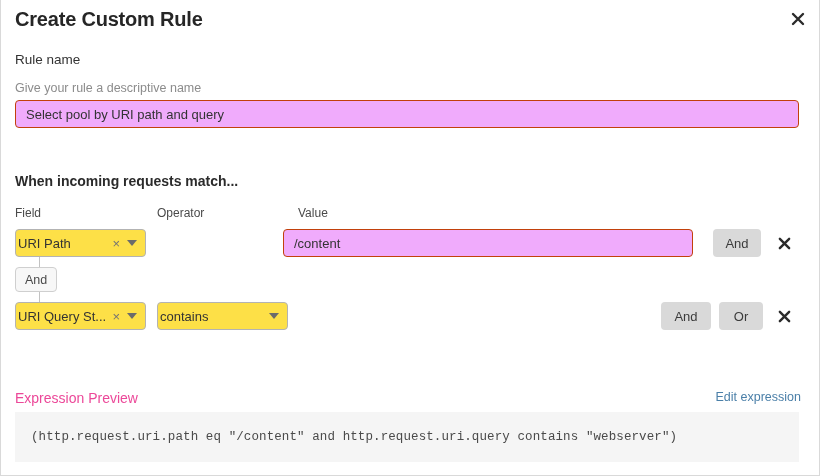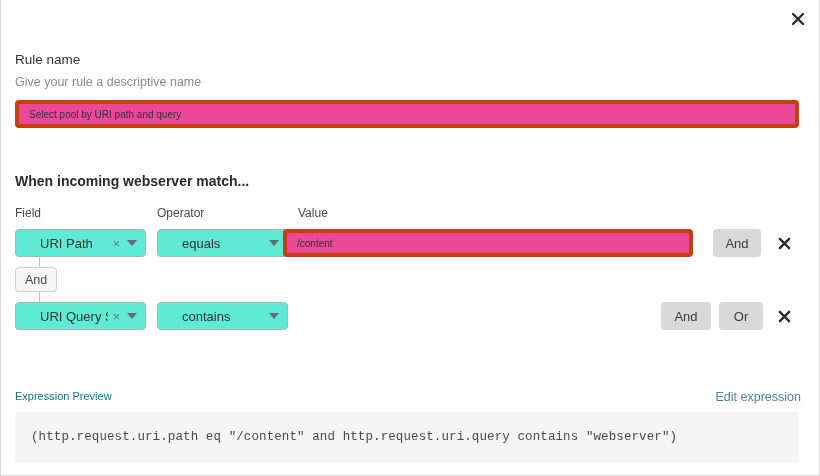--- a/index.html
+++ b/index.html
@@ -48,31 +48,32 @@
   
   .field-label {
     position: absolute;
     font-size: 13.5px;
     color: #333333;
   }
   .field-hint {
     position: absolute;
     font-size: 12.5px;
     color: #8c8c8c;
+    margin-top: 6px;
   }
   .rulename-label { left: 14px; top: 52px; }
   .rulename-hint  { left: 14px; top: 75px; }
 
   .text-input {
     position: absolute;
-    background: #ec4899;
-    border: 4px solid #c2410c;
+    background: #f0abfc;
+    border: 1px solid #c2410c;
     border-radius: 4px;
     font-family: "Liberation Sans", sans-serif;
-    font-size: 10px;
+    font-size: 13px;
     color: #333333;
     padding: 0 10px;
     outline: none;
   }
   #rulename-input {
     left: 14px; top: 100px;
     width: 784px; height: 28px;
   }
 
   
@@ -92,27 +93,27 @@
     color: #4a4a4a;
   }
   .col-field    { left: 14px; }
   .col-operator { left: 156px; }
   .col-value    { left: 297px; }
 
   
   .select-box {
     position: absolute;
     height: 28px;
-    background: #5eead4;
+    background: #fde047;
     border: 1px solid #b3b3b3;
     border-radius: 4px;
     display: flex;
     align-items: center;
     cursor: pointer;
-    padding: 0 6px 0 24px;
+    padding: 0 6px 0 2px;
     overflow: hidden;
   }
   .select-text {
     font-size: 13px;
     color: #333333;
     white-space: nowrap;
     overflow: hidden;
     flex: 1 1 auto;
   }
   .select-clear {
@@ -190,22 +191,22 @@
     font-size: 12.5px;
     color: #4a4a4a;
     cursor: pointer;
     z-index: 2;
   }
 
   
   .preview-label {
     position: absolute;
     left: 14px; top: 390px;
-    font-size: 11px;
-    color: #0f766e;
+    font-size: 14px;
+    color: #ec4899;
     text-align: right;
   }
   .edit-link {
     position: absolute;
     right: 18px; top: 390px;
     font-size: 12.5px;
     color: #4a7fa8;
     text-decoration: none;
     cursor: pointer;
     margin-left: 36px;
@@ -225,46 +226,43 @@
     padding-left: 16px;
     white-space: nowrap;
     letter-spacing: 0.1px;
   }
 </style>
 </head>
 <body>
 
 <div class="dialog">
 
+  <div class="dlg-title">Create Custom Rule</div>
   <button class="close-btn" aria-label="Close">
     <svg width="14" height="14" viewBox="0 0 14 14">
       <path d="M2 2 L12 12 M12 2 L2 12" stroke="#2b2b2b" stroke-width="2.4" stroke-linecap="round"></path>
     </svg>
   </button>
 
   <div class="field-label rulename-label">Rule name</div>
   <div class="field-hint rulename-hint">Give your rule a descriptive name</div>
   <input id="rulename-input" class="text-input" type="text" value="Select pool by URI path and query" style="">
 
-  <div class="section-heading">When incoming webserver match...</div>
+  <div class="section-heading">When incoming requests match...</div>
 
   <div class="col-head col-field">Field</div>
   <div class="col-head col-operator">Operator</div>
   <div class="col-head col-value">Value</div>
 
   <div id="field-select-1" class="select-box">
     <span class="select-text">URI Path</span>
     <span class="select-clear">×</span>
     <span class="caret"></span>
   </div>
 
-  <div id="op-select-1" class="select-box">
-    <span class="select-text">equals</span>
-    <span class="caret"></span>
-  </div>
 
   <input id="value-input-1" class="text-input" type="text" value="/content" style="">
 
   <button id="and-btn-1" class="logic-btn">And</button>
 
   <button id="remove-btn-1" class="remove-btn">
     <svg width="13" height="13" viewBox="0 0 14 14">
       <path d="M2 2 L12 12 M12 2 L2 12" stroke="#2b2b2b" stroke-width="2.6" stroke-linecap="round"></path>
     </svg>
   </button>

